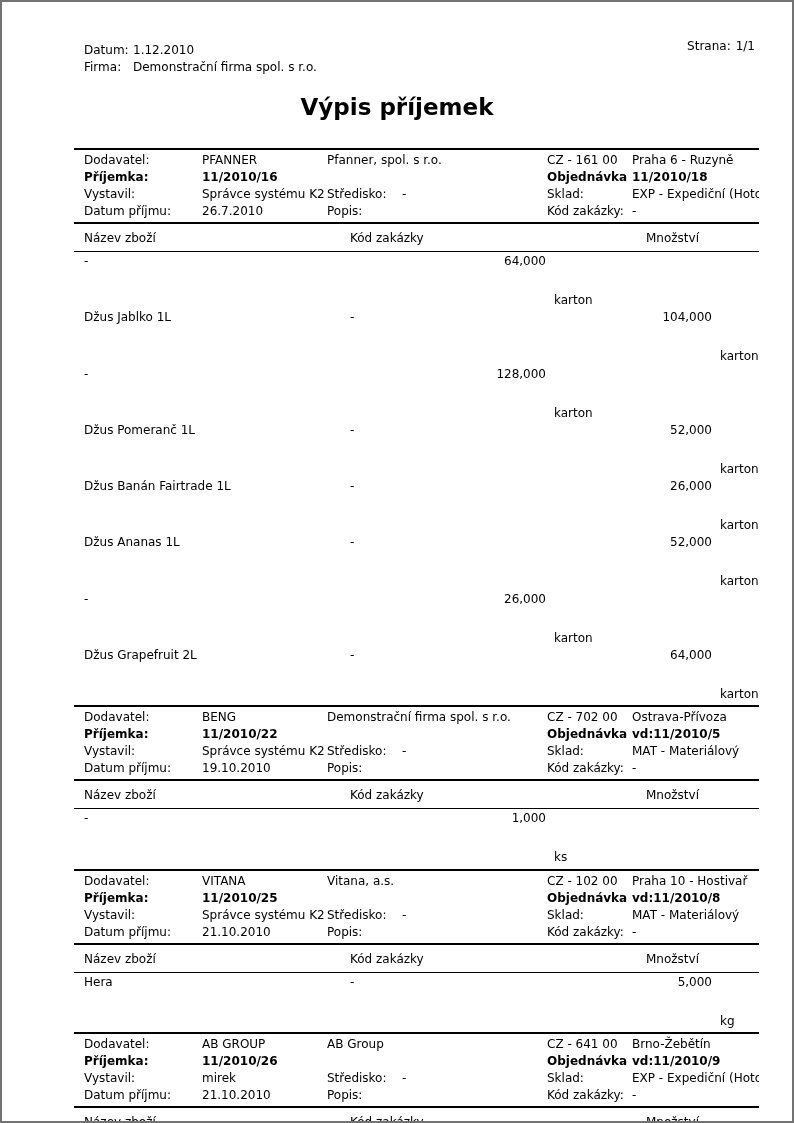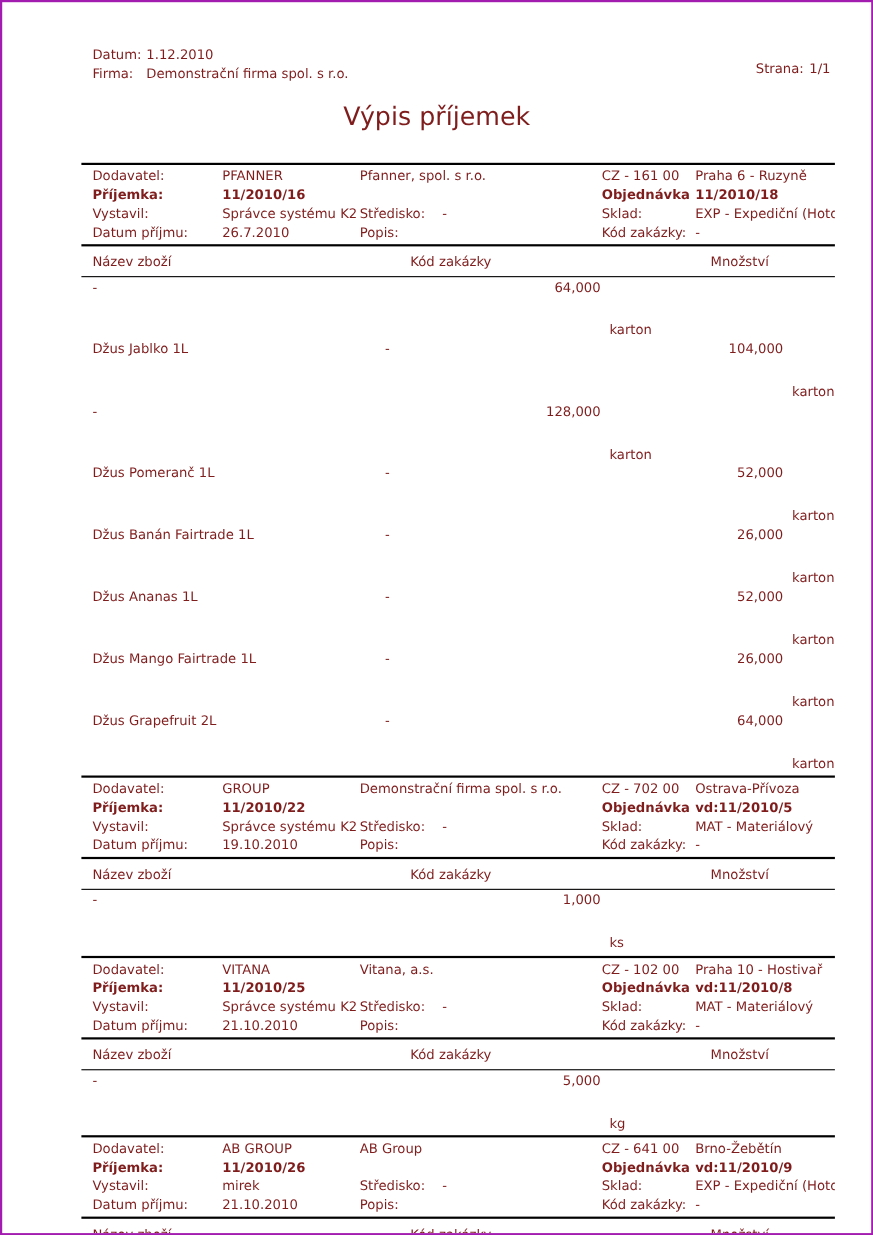--- a/index.html
+++ b/index.html
@@ -1,42 +1,42 @@
 <!DOCTYPE html>
 <html><head>
 <meta charset="utf-8">
 <style>
   * { margin:0; padding:0; box-sizing:border-box; }
   html,body { background:#fff; }
   .page {
-    width:794px; height:1123px; border:2px solid #a21caf; background:#fff;
-    position:relative; overflow:hidden; color:#7f1d1d;
+    width:794px; height:1123px; border:2px solid #737373; background:#fff;
+    position:relative; overflow:hidden; color:#000000;
     font-family:"DejaVu Sans","Liberation Sans",sans-serif; font-size:12px;
   }
   .doc-header { padding:40px 37px 0 82px; position:relative; }
   .hrow { line-height:17px; white-space:nowrap; }
   .hlabel { display:inline-block; width:49px; }
-  .page-no { position:absolute; top:52px; right:37px; line-height:17px; }
+  .page-no { position:absolute; top:36px; right:37px; line-height:17px; }
   .page-no .hlabel { width:auto; margin-right:5px; }
-  .title { text-align:center; font-weight:normal; font-size:23px; margin-top:18px; line-height:27px; }
+  .title { text-align:center; font-weight:bold; font-size:23px; margin-top:18px; line-height:27px; }
   .report { margin:27px 0 0 72px; width:685px; }
 
   .info { border-top:2px solid #000; border-bottom:2px solid #000; padding:2px 0; }
   .info-row {
     display:grid; grid-template-columns:118px 125px 220px 85px 1fr;
     padding-left:10px; line-height:17px; white-space:nowrap;
   }
   .info-row span { display:block; }
   .c3 .sublabel { display:inline-block; width:75px; }
   .c5 { overflow:hidden; }
   .bold { font-weight:bold; }
 
   .thead {
     display:grid; grid-template-columns:266px 196px 1fr;
-    padding:6px 5px 5px 10px; border-bottom:1px solid #000; line-height:16px; white-space:nowrap;gap:23px;
+    padding:6px 5px 5px 10px; border-bottom:1px solid #000; line-height:16px; white-space:nowrap;
   }
   .thead .t3 { text-align:right; padding-right:55px; }
 
   .items { padding:1px 0 2px 0; }
   .item-row {
     display:grid; grid-template-columns:266px 196px 166px 1fr;
     padding:0 5px 0 10px; line-height:17.3px; white-space:nowrap;
   }
   .item-row .tq { text-align:right; }
   .item-row .tu { padding-left:8px;margin-top:39px; }
@@ -129,39 +129,38 @@
           <span class="tq">26,000</span>
           <span class="tu">karton</span>
         </div>
         <div class="item-row">
           <span class="tn">Džus Ananas 1L</span>
           <span class="tc">-</span>
           <span class="tq">52,000</span>
           <span class="tu">karton</span>
         </div>
         <div class="item-row">
-          <span class="tn">Džus Mango Fairtrade 1L</span>
           <span class="tc">-</span>
           <span class="tq">26,000</span>
           <span class="tu">karton</span>
         </div>
         <div class="item-row">
           <span class="tn">Džus Grapefruit 2L</span>
           <span class="tc">-</span>
           <span class="tq">64,000</span>
           <span class="tu">karton</span>
         </div>
       </div>
     </section>
 
     <section>
       <div class="info">
         <div class="info-row">
           <span class="c1">Dodavatel:</span>
-          <span class="c2">GROUP</span>
+          <span class="c2">BENG</span>
           <span class="c3">Demonstrační firma spol. s r.o.</span>
           <span class="c4">CZ - 702 00</span>
           <span class="c5">Ostrava-Přívoza</span>
         </div>
         <div class="info-row bold">
           <span class="c1">Příjemka:</span>
           <span class="c2">11/2010/22</span>
           <span class="c3"></span>
           <span class="c4">Objednávka</span>
           <span class="c5">vd:11/2010/5</span>
@@ -226,20 +225,21 @@
           <span class="c5">-</span>
         </div>
       </div>
       <div class="thead">
         <span class="t1">Název zboží</span>
         <span class="t2">Kód zakázky</span>
         <span class="t3">Množství</span>
       </div>
       <div class="items">
         <div class="item-row">
+          <span class="tn">Hera</span>
           <span class="tc">-</span>
           <span class="tq">5,000</span>
           <span class="tu">kg</span>
         </div>
       </div>
     </section>
 
     <section>
       <div class="info">
         <div class="info-row">

